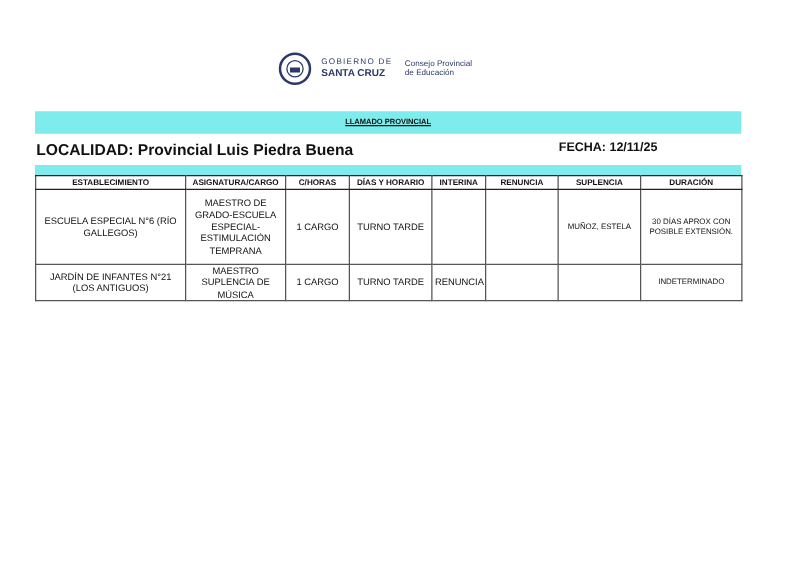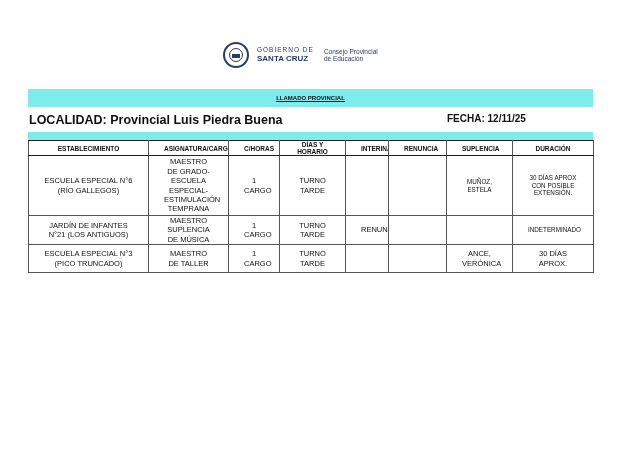--- a/index.html
+++ b/index.html
@@ -39,21 +39,21 @@
     }
     .strip {
       position: absolute; left: 28px; top: 132px; width: 565px; height: 8px; background: #7eecec;
     }
 
     table.main {
       position: absolute; left: 28px; top: 140px; width: 565px;
       border-collapse: collapse; table-layout: fixed;
     }
     table.main th, table.main td {
-      border: 1px solid #555; text-align: center; vertical-align: middle; padding: 0 15px;
+      border: 1px solid #555; text-align: center; vertical-align: middle; padding: 0 2px;
       overflow: hidden;
     }
     table.main th {
       font-size: 6.5px; font-weight: bold; height: 10px; border-top: 1.5px solid #222;
       border-bottom: 1.5px solid #222;
     }
     table.main td { font-size: 7.5px; line-height: 1.25; }
     table.main td.small { font-size: 6.3px; }
     table.main td.left { text-align: left; }
     tr.r1 td { height: 59px; }
@@ -121,24 +121,14 @@
     <tr class="r2">
       <td>JARDÍN DE INFANTES N°21 (LOS ANTIGUOS)</td>
       <td>MAESTRO SUPLENCIA DE MÚSICA</td>
       <td>1 CARGO</td>
       <td>TURNO TARDE</td>
       <td class="left">RENUNCIA</td>
       <td></td>
       <td></td>
       <td class="small">INDETERMINADO</td>
     </tr>
-    <tr class="r3">
-      <td>ESCUELA ESPECIAL N°3  (PICO TRUNCADO)</td>
-      <td>MAESTRO DE TALLER</td>
-      <td>1 CARGO</td>
-      <td>TURNO TARDE</td>
-      <td class="left"></td>
-      <td></td>
-      <td>ANCE, VERÓNICA</td>
-      <td>30 DÍAS APROX.</td>
-    </tr>
   </tbody>
 </table>
 
 </body></html>

